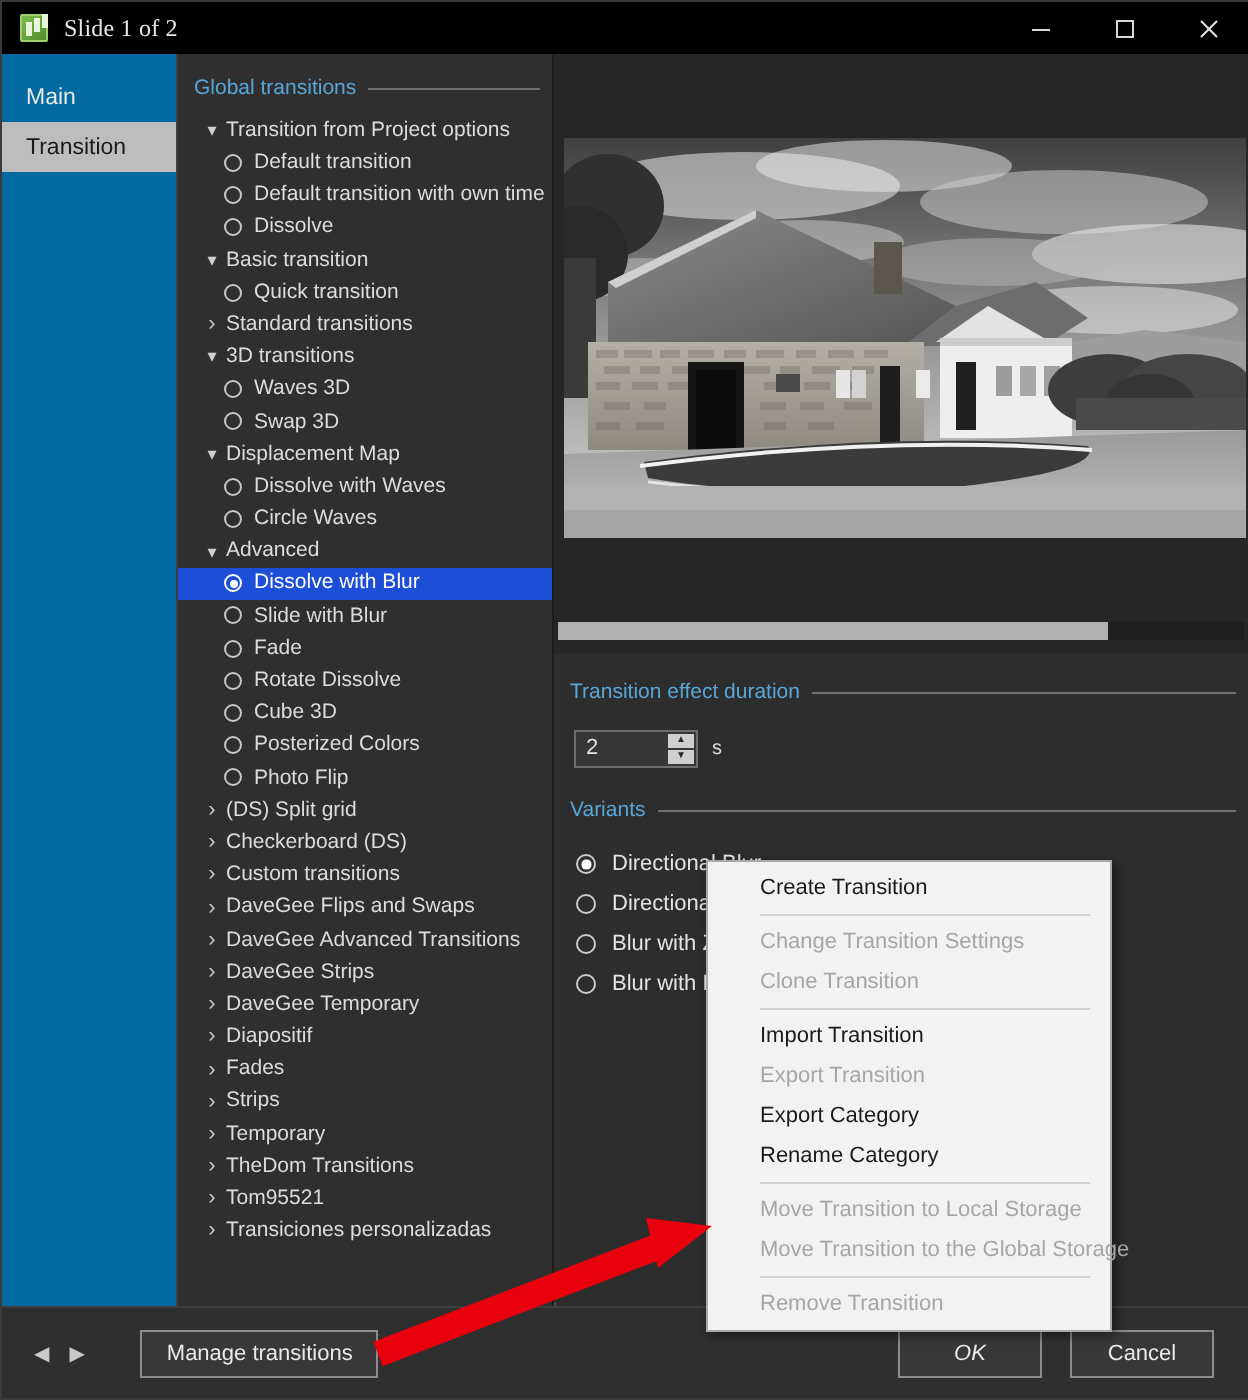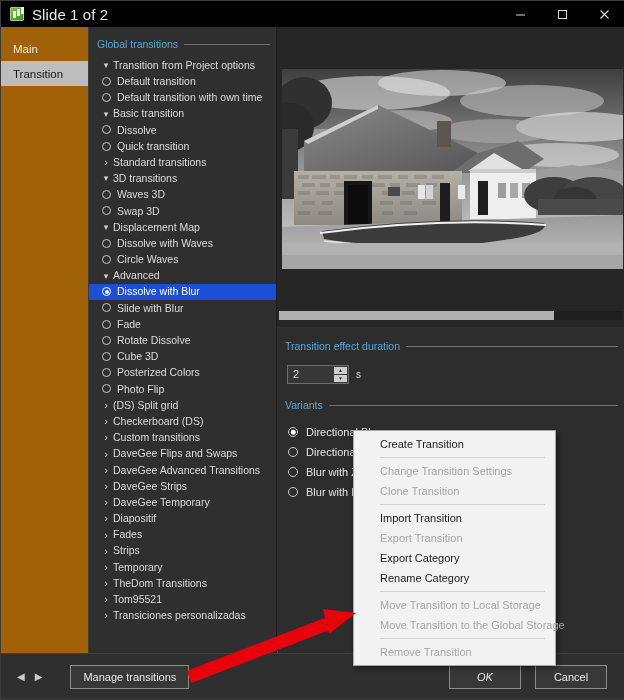--- a/index.html
+++ b/index.html
@@ -26,32 +26,32 @@
     width:14px; height:14px; margin-left:9px; margin-right:8px;
     background:linear-gradient(135deg,#7fba4c 0%,#4e8f2b 100%);
     border:1px solid #9fd06f; border-radius:1px;
     position:relative; flex:none;
   }
   .tb-icon::after{
     content:""; position:absolute; left:2px; bottom:2px;
     width:3px; height:7px; background:#e9f5dd;
     box-shadow: 4px -2px 0 0 #e9f5dd, 8px -4px 0 0 #e9f5dd;
   }
-  .tb-title { color:#e8e8e8; font-size:15px; letter-spacing:.1px; }
+  .tb-title { color:#e8e8e8; font-size:12px; letter-spacing:.1px;font-family:Liberation Serif, serif; }
   .tb-btns { margin-left:auto; display:flex; height:26px; }
   .tb-btn {
     width:42px; height:26px; display:flex; align-items:center; justify-content:center;
     color:#d8d8d8; font-size:12px;
   }
   .tb-btn svg { display:block; }
 
   
   .rail {
     position:absolute; top:26px; left:0; width:88px; height:646px;
-    background:#a16207;
+    background:#0369a1;
     border-right:1px solid #3d3d3d;
   }
   .rail-tab {
     height:25px; display:flex; align-items:center;
     padding-left:12px; color:#e9e9e9; font-size:11.5px;
   }
   .rail-tab.selected { background:#bdbdbd; color:#1a1a1a; }
   .rail-tab:first-child { margin-top:9px; }
 
   
@@ -75,21 +75,21 @@
     padding-right:4px;
   }
   .trow.sel { background:#1d4ed8; color:#ffffff; }
   .chev {
     width:14px; display:flex; align-items:center; justify-content:center;
     color:#cfcfcf; font-size:8px; flex:none;
   }
   .chev.down::before { content:"\25BE"; font-size:9px; }
   .chev.right::before { content:"\203A"; font-size:11px; }
   .indent1 { padding-left:10px; }
-  .indent2 { padding-left:13px; }
+  .indent2 { padding-left:23px; }
   .radio {
     width:9px; height:9px; border-radius:50%;
     border:1.3px solid #c8c8c8; flex:none; margin-right:6px;
     position:relative; background:transparent;
   }
   .radio.on { border-color:#ffffff; }
   .radio.on::after{
     content:""; position:absolute; left:50%; top:50%;
     width:4px; height:4px; border-radius:50%; background:#ffffff;
     transform:translate(-50%,-50%);
@@ -240,27 +240,27 @@
           <span class="tlabel">Transition from Project options</span>
         </div>
         <div class="trow indent2">
           <span class="radio"></span>
           <span class="tlabel">Default transition</span>
         </div>
         <div class="trow indent2">
           <span class="radio"></span>
           <span class="tlabel">Default transition with own time</span>
         </div>
+        <div class="trow indent2">
+          <span class="radio"></span>
+          <span class="tlabel">Dissolve</span>
+        </div>
         <div class="trow indent1">
           <span class="chev down"></span>
           <span class="tlabel">Basic transition</span>
-        </div>
-        <div class="trow indent2">
-          <span class="radio"></span>
-          <span class="tlabel">Dissolve</span>
         </div>
         <div class="trow indent2">
           <span class="radio"></span>
           <span class="tlabel">Quick transition</span>
         </div>
         <div class="trow indent1">
           <span class="chev right"></span>
           <span class="tlabel">Standard transitions</span>
         </div>
         <div class="trow indent1">

